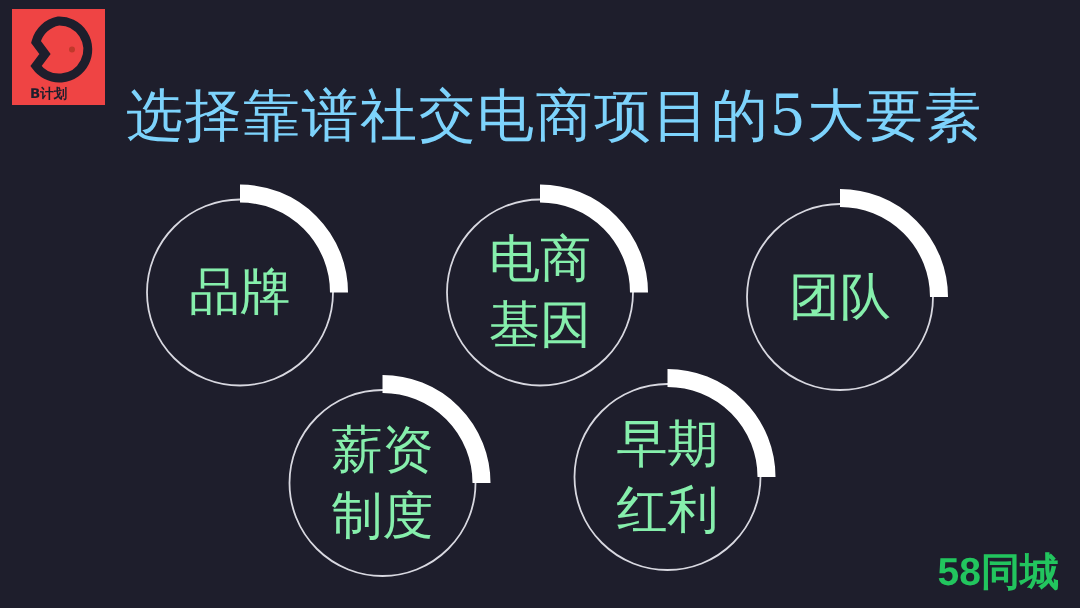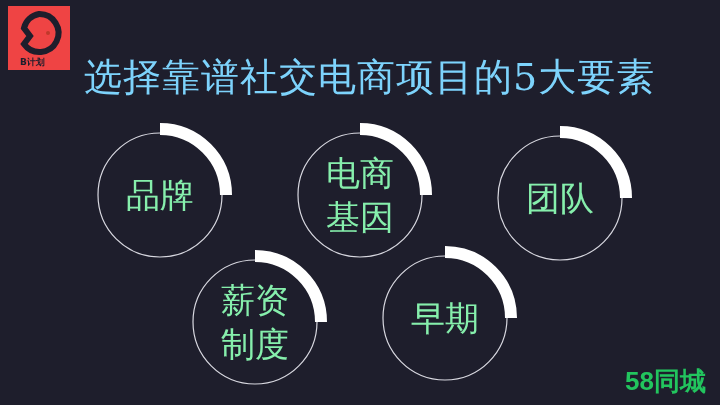--- a/index.html
+++ b/index.html
@@ -68,16 +68,17 @@
     </div>
 </div>
 
 <div class="circle" style="left:365px; top:238px;">
   <svg width="160" height="160">
       <circle cx="80" cy="80" r="62" fill="none" stroke="#d8d8e0" stroke-width="1.2"></circle>
       <path d="M80 14 A66 66 0 0 1 146 80" fill="none" stroke="#ffffff" stroke-width="12"></path>
     </svg>
   <div class="txt">
       <span>早期</span>
+      <span>红利</span>
     </div>
 </div>
 
 <div class="watermark">58同城</div>
 
 </body></html>

